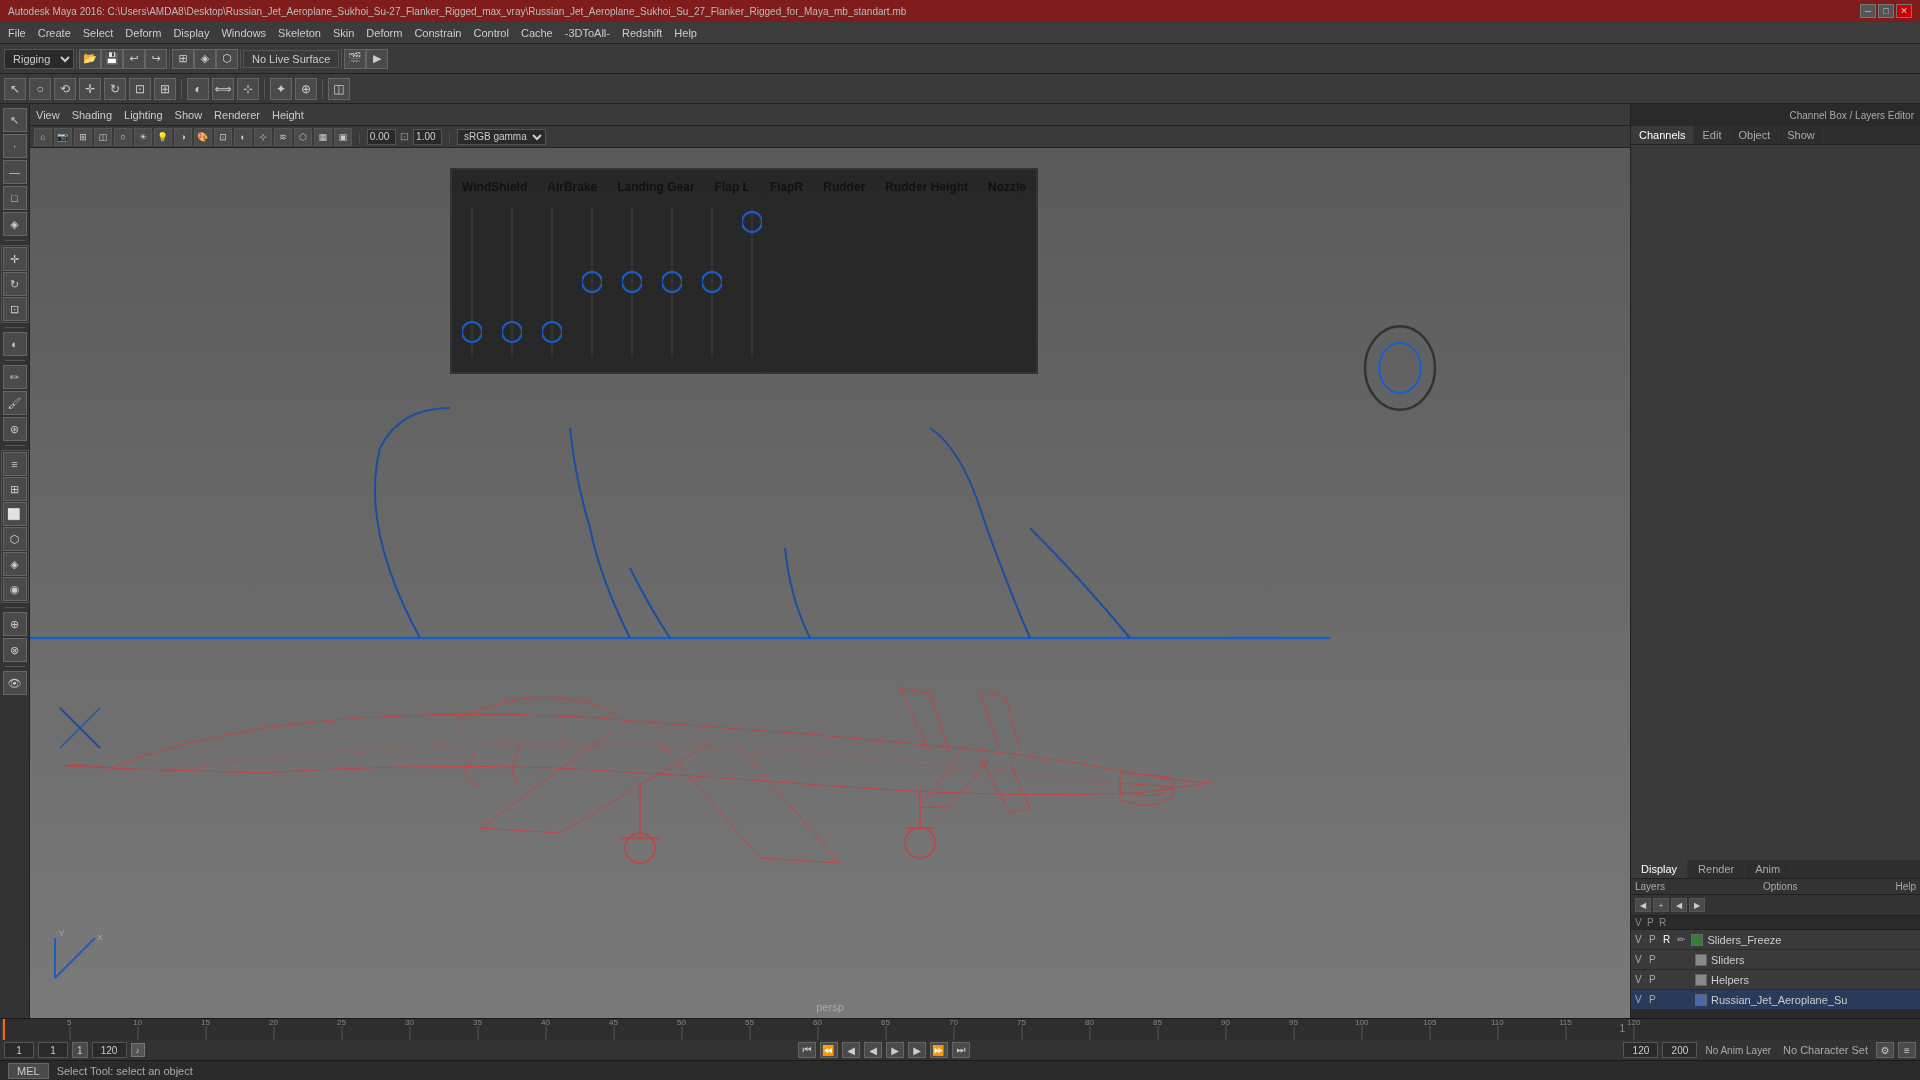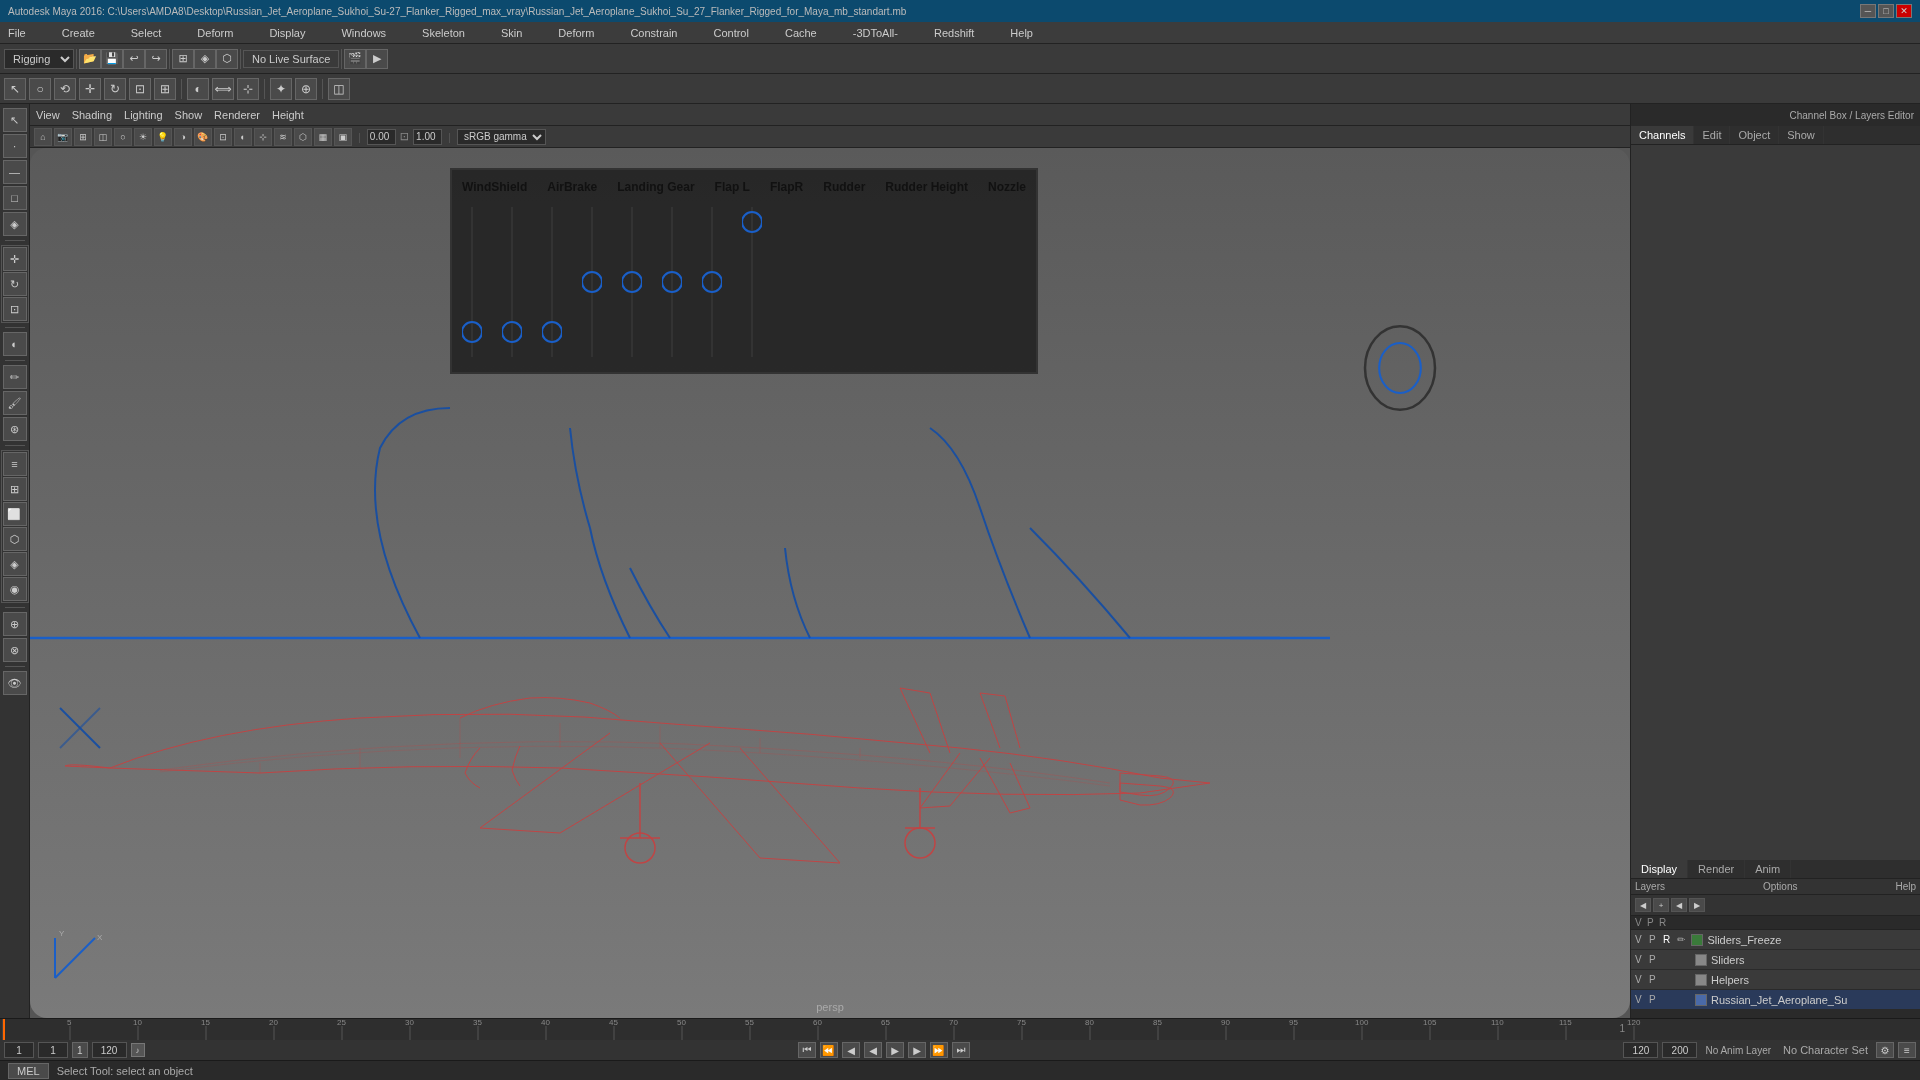--- a/index.html
+++ b/index.html
@@ -1,32 +1,32 @@
 <!DOCTYPE html>
 <html><head>
   <meta charset="utf-8">
   <style>
     * { margin: 0; padding: 0; box-sizing: border-box; }
     body { width: 1920px; height: 1080px; overflow: hidden; background: #4a4a4a; font-family: 'Arial', sans-serif; font-size: 11px; color: #ccc; }
 
     
     #titlebar {
-      width: 100%; height: 22px; background: #0c4a6e;
+      width: 100%; height: 22px; background: #7f1d1d;
       display: flex; align-items: center; padding: 0 8px;
       color: #bbb; font-size: 10px; position: relative;
     }
     #titlebar .title { flex: 1; }
     #titlebar .win-controls { display: flex; gap: 2px; }
     #titlebar .win-btn { width: 16px; height: 14px; background: #555; border: 1px solid #777; display: flex; align-items: center; justify-content: center; font-size: 9px; color: #ccc; cursor: pointer; }
     #titlebar .win-btn.close { background: #c00; }
 
     
     #menubar {
       width: 100%; height: 22px; background: #3c3c3c;
-      display: flex; align-items: center; padding: 8px 4px; gap: 28px;
+      display: flex; align-items: center; padding: 8px 4px; gap: 4px;
       color: #ccc; font-size: 11px; border-bottom: 1px solid #222;
     }
     .menu-item { cursor: pointer; padding: 2px 4px; }
 
     
     #toolbar1 {
       width: 100%; height: 30px; background: #3a3a3a;
       display: flex; align-items: center; padding: 0 4px; gap: 0;
       border-bottom: 1px solid #222;
     }
@@ -220,21 +220,20 @@
     
     #statusbar {
       height: 20px; background: #2a2a2a; display: flex; align-items: center;
       padding: 0 8px; color: #aaa; font-size: 11px; border-top: 1px solid #1a1a1a;
       position: absolute; bottom: 0; left: 0; right: 0;
     }
 
     
     #viewport-canvas {
       background: linear-gradient(180deg, #5a5a5a 0%, #6a6a6a 50%, #7a7a7a 100%);
-      border-radius: 17px;
     }
   </style>
 </head>
 <body>
 
 <div id="titlebar">
   <span class="title" style="font-size:10px; overflow:hidden; white-space:nowrap; text-overflow:ellipsis;">Autodesk Maya 2016: C:\Users\AMDA8\Desktop\Russian_Jet_Aeroplane_Sukhoi_Su-27_Flanker_Rigged_max_vray\Russian_Jet_Aeroplane_Sukhoi_Su_27_Flanker_Rigged_for_Maya_mb_standart.mb</span>
   <div class="win-controls">
     <div class="win-btn">─</div>
     <div class="win-btn">□</div>

